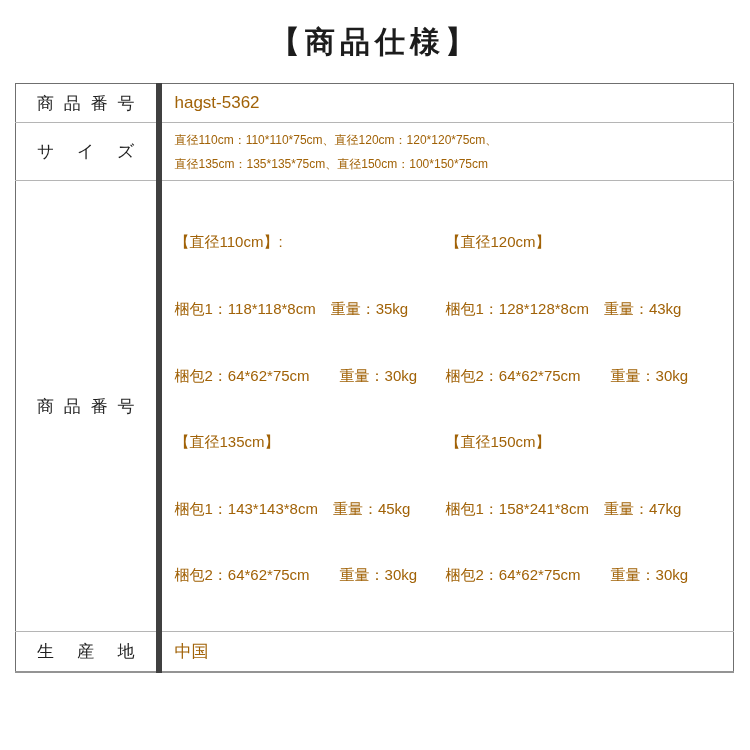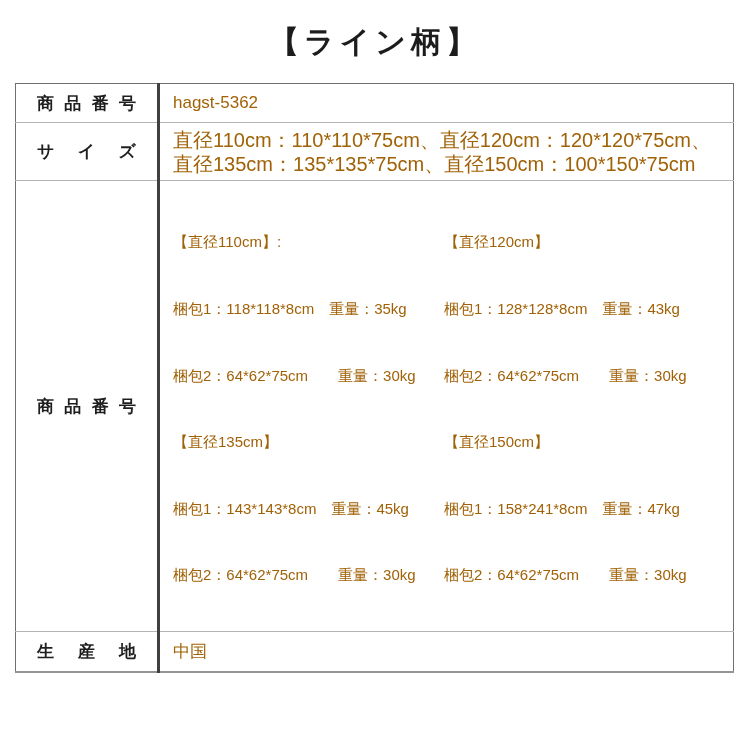--- a/index.html
+++ b/index.html
@@ -28,44 +28,43 @@
     table-layout: fixed;
   }
   table.spec td {
     border-top: 1px solid #b5b5b5;
     vertical-align: middle;
     font-size: 17px;
   }
   table.spec tr:first-child td { border-top: none; }
   td.lbl {
     width: 143px;
-    border-right: 3px solid #404040;
+    border-right: 6px solid #404040;
     padding: 0 21px;
     text-align: justify;
     text-align-last: justify;
     color: #1e1e1e;
-    font-weight: bold;
   }
   td.val { padding-left: 13px; color: #a16207; }
   tr.r-simple { height: 39px; }
   tr.r-material { height: 41px; }
   tr.r-size { height: 58px; }
-  tr.r-size td.val { font-size: 20px; line-height: 24px; padding-top: 2px; padding-bottom: 2px; }
+  tr.r-size td.val { font-size: 12px; line-height: 24px; padding-top: 2px; padding-bottom: 2px; }
   tr.r-pack { height: 145px; }
   tr.r-pack td.val { vertical-align: top; padding-top: 6px; }
   tr.r-load { height: 38px; }
   tr.r-origin { height: 40px; }
   .pack-wrap { display: flex; }
   .pack-col { font-size: 15px; line-height: 22.2px; white-space: pre; }
   .pack-col.left { width: 271px; }
 </style>
 </head>
 <body>
 
-<div class="title">【ライン柄】</div>
+<div class="title">【商品仕様】</div>
 
 <table class="spec">
   <tbody>
       <tr class="r-simple">
     <td class="lbl">商品番号</td>
     <td class="val">hagst-5362</td>
   </tr>
   <tr class="r-size">
     <td class="lbl">サイズ</td>
     <td class="val">

